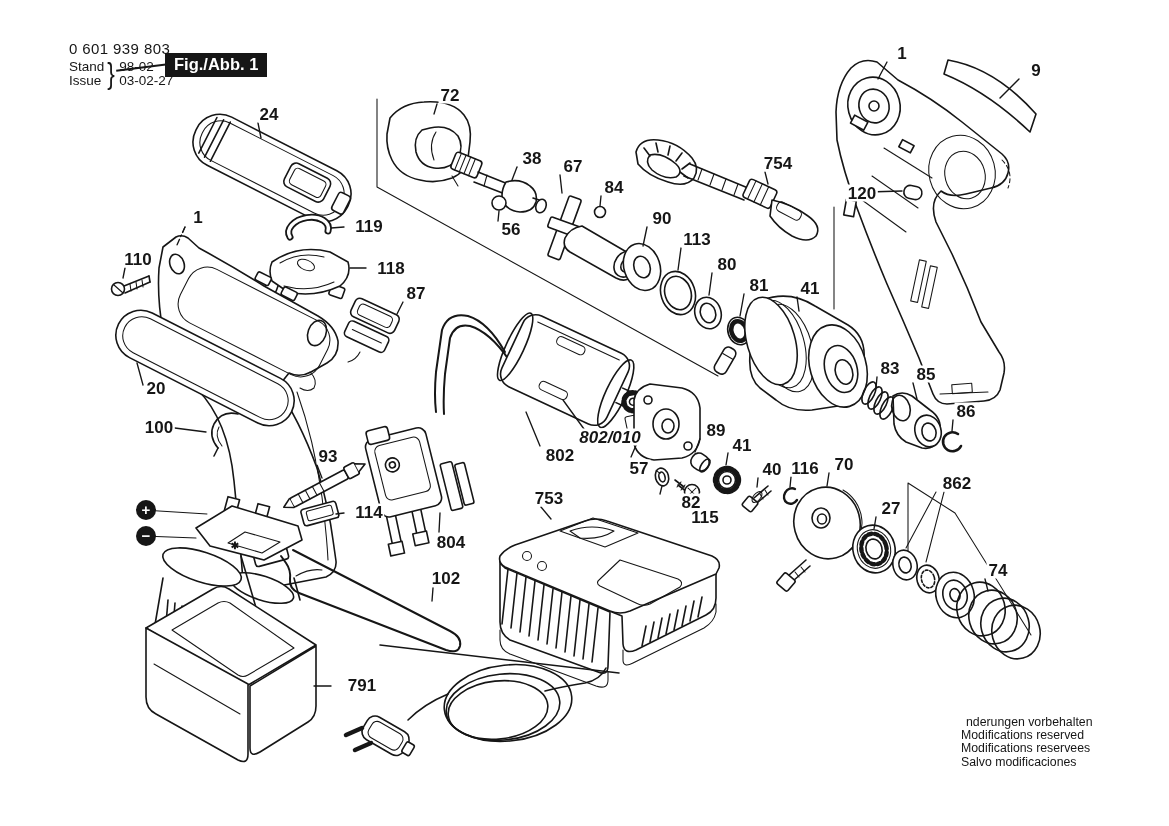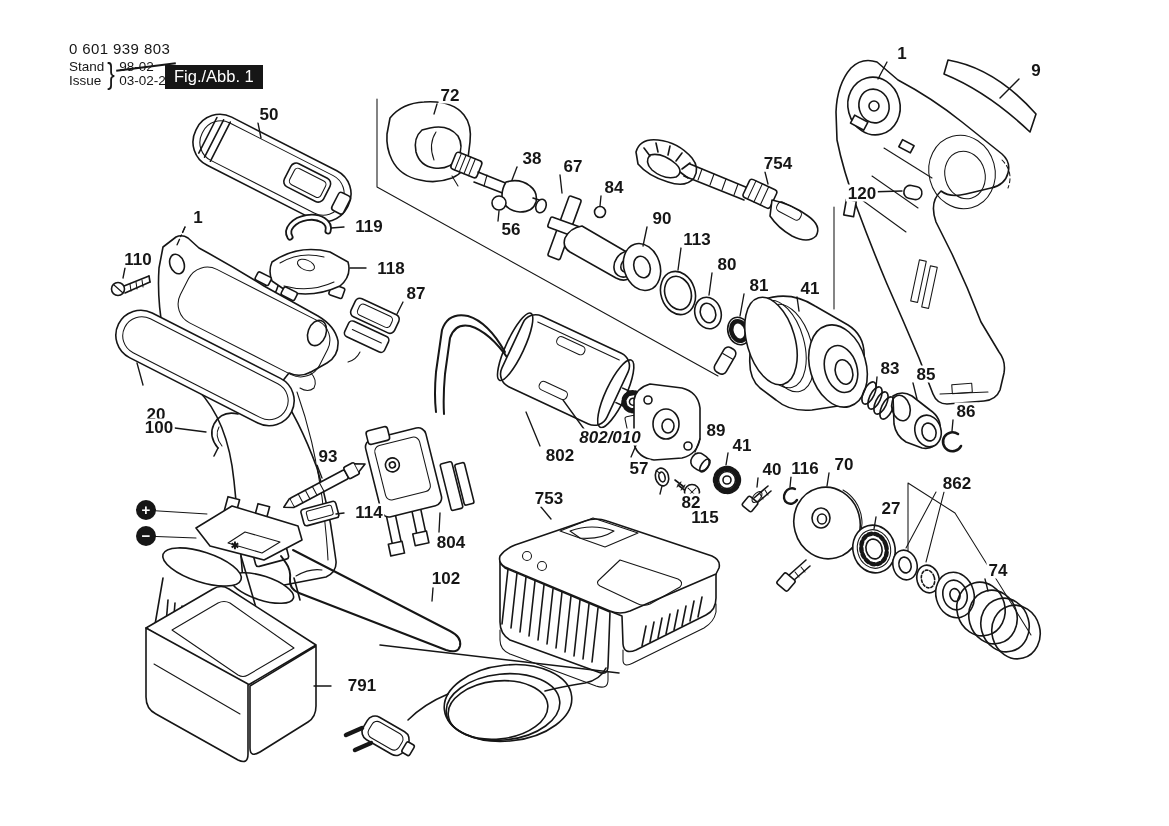--- a/index.html
+++ b/index.html
@@ -22,22 +22,22 @@
            line-height:17px;background:var(--paper);padding:0 2px;white-space:nowrap;}
   .hdr{position:absolute;left:56px;top:40px;font-size:15px;}
   .hdr .num{letter-spacing:.4px;}
   .rev{display:flex;align-items:center;margin-top:3px;font-size:13.5px;line-height:14px;}
   .rev .lbls{display:flex;flex-direction:column;}
   .rev .brace{font-size:30px;font-weight:400;margin:0 3px 0 2px;transform:scaleX(.75);}
   .rev .vals{display:flex;flex-direction:column;}
   .oldval{position:relative;display:inline-block;}
   .oldval .strike{position:absolute;left:-3px;right:-3px;top:45%;height:2px;background:var(--ink);
                   transform:rotate(-7deg);}
-  .figbox{position:absolute;left:152px;top:65px;background:var(--ink);color:var(--paper);
-          font-weight:normal;font-size:16.5px;padding:2px 9px 3px;}
+  .figbox{position:absolute;left:152px;top:53px;background:var(--ink);color:var(--paper);
+          font-weight:bold;font-size:16.5px;padding:2px 9px 3px;}
   .footer{position:absolute;left:948px;top:716px;font-size:12.3px;line-height:13.2px;}
   .footer div:first-child{padding-left:5px;}
   .polarity{position:absolute;width:20px;height:20px;border-radius:50%;background:var(--ink);
             color:var(--paper);font-weight:bold;font-size:15px;line-height:19px;text-align:center;
             transform:translate(-50%,-50%);}
   .star{position:absolute;font-size:10px;font-weight:bold;transform:translate(-50%,-50%);}
 </style>
 </head>
 <body>
 
@@ -554,43 +554,49 @@
         </div>
       </div>
     </div>
 
     <div class="figbox" data-name="figure-label">Fig./Abb. 1</div>
 
     <div class="polarity" style="left:133px;top:510px" data-name="plus-terminal-marker">+</div>
     <div class="polarity" style="left:133px;top:536px" data-name="minus-terminal-marker">−</div>
     <div class="star" style="left:222px;top:545px" data-name="star-mark">✱</div>
 
+    <div class="footer" data-name="modification-notes">
+      <div data-name="note-de">nderungen vorbehalten</div>
+      <div data-name="note-en">Modifications reserved</div>
+      <div data-name="note-fr">Modifications reservees</div>
+      <div data-name="note-es">Salvo modificaciones</div>
+    </div>
 
     <div id="label-layer" data-name="callout-label-layer">
-        <div class="callout" data-name="part-callout-29" style="left: 256px; top: 114px;">50</div>
+        <div class="callout" data-name="part-callout-29" style="left: 256px; top: 114px;">24</div>
         <div class="callout" data-name="part-callout-72" style="left: 437px; top: 95px;">72</div>
         <div class="callout" data-name="part-callout-38" style="left: 519px; top: 158px;">38</div>
         <div class="callout" data-name="part-callout-67" style="left: 560px; top: 166px; text-align: center;">67</div>
         <div class="callout" data-name="part-callout-84" style="left: 601px; top: 187px;">84</div>
         <div class="callout" data-name="part-callout-56" style="left: 498px; top: 229px;">56</div>
         <div class="callout" data-name="part-callout-90" style="left: 649px; top: 218px;">90</div>
         <div class="callout" data-name="part-callout-113" style="left: 684px; top: 239px;">113</div>
         <div class="callout" data-name="part-callout-80" style="left: 714px; top: 264px;">80</div>
         <div class="callout" data-name="part-callout-81" style="left: 746px; top: 285px;">81</div>
         <div class="callout" data-name="part-callout-79" style="left: 797px; top: 288px;">41</div>
         <div class="callout" data-name="part-callout-754" style="left: 765px; top: 163px;">754</div>
         <div class="callout" data-name="part-callout-1" style="left: 889px; top: 53px;">1</div>
         <div class="callout" data-name="part-callout-9" style="left: 1023px; top: 70px;">9</div>
         <div class="callout" data-name="part-callout-120" style="left: 849px; top: 193px;">120</div>
         <div class="callout" data-name="part-callout-1" style="left: 185px; top: 217px;">1</div>
         <div class="callout" data-name="part-callout-110" style="left: 125px; top: 259px;">110</div>
         <div class="callout" data-name="part-callout-119" style="left: 356px; top: 226px;">119</div>
         <div class="callout" data-name="part-callout-118" style="left: 378px; top: 268px;">118</div>
         <div class="callout" data-name="part-callout-87" style="left: 403px; top: 293px;">87</div>
-        <div class="callout" data-name="part-callout-20" style="left: 143px; top: 414px; text-align: right;">20</div>
+        <div class="callout" data-name="part-callout-20" style="left: 143px; top: 388px; text-align: right;">20</div>
         <div class="callout" data-name="part-callout-100" style="left: 146px; top: 427px;">100</div>
         <div class="callout" data-name="part-callout-93" style="left: 315px; top: 456px; text-align: center;">93</div>
         <div class="callout" data-name="part-callout-114" style="left: 356px; top: 512px;">114</div>
         <div class="callout" data-name="part-callout-802/010" style="left: 597px; top: 437px; font-style: italic;">802/010</div>
         <div class="callout" data-name="part-callout-802" style="left: 547px; top: 455px;">802</div>
         <div class="callout" data-name="part-callout-57" style="left: 626px; top: 468px;">57</div>
         <div class="callout" data-name="part-callout-89" style="left: 703px; top: 430px;">89</div>
         <div class="callout" data-name="part-callout-41" style="left: 729px; top: 445px;">41</div>
         <div class="callout" data-name="part-callout-82" style="left: 678px; top: 502px;">82</div>
         <div class="callout" data-name="part-callout-115" style="left: 692px; top: 517px;">115</div>

